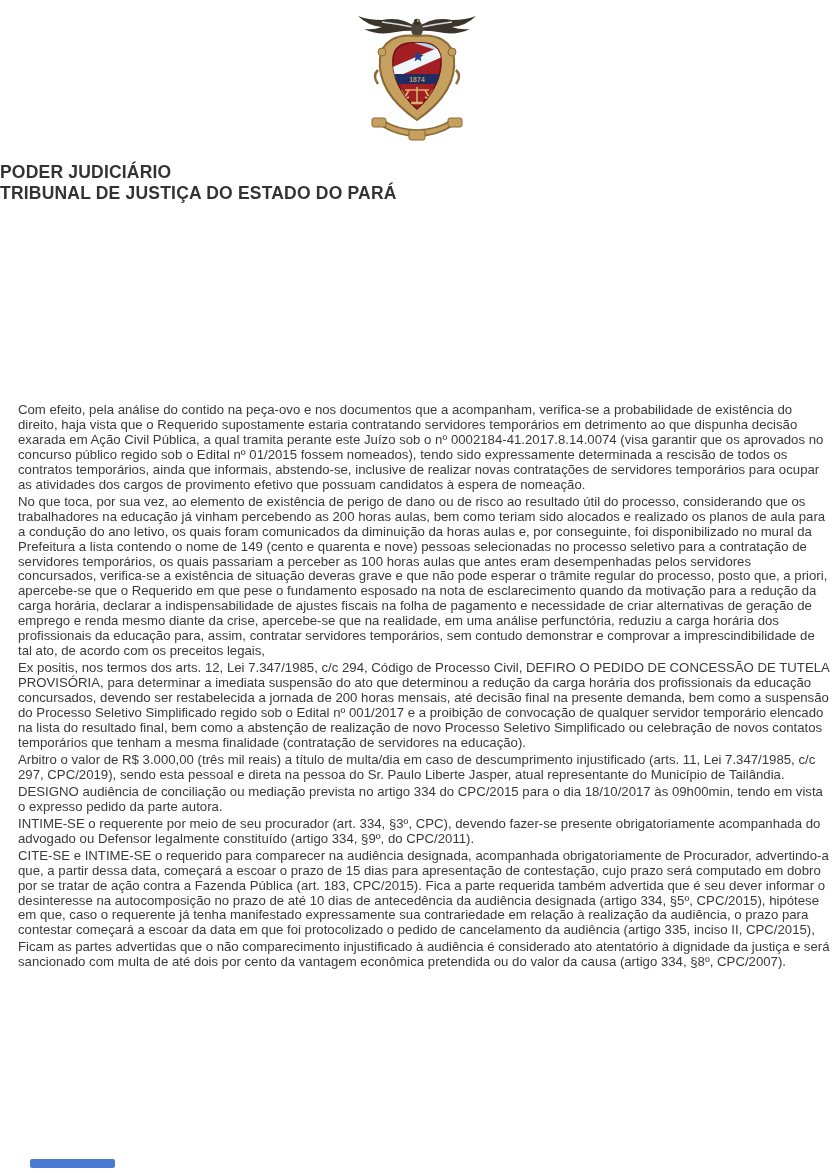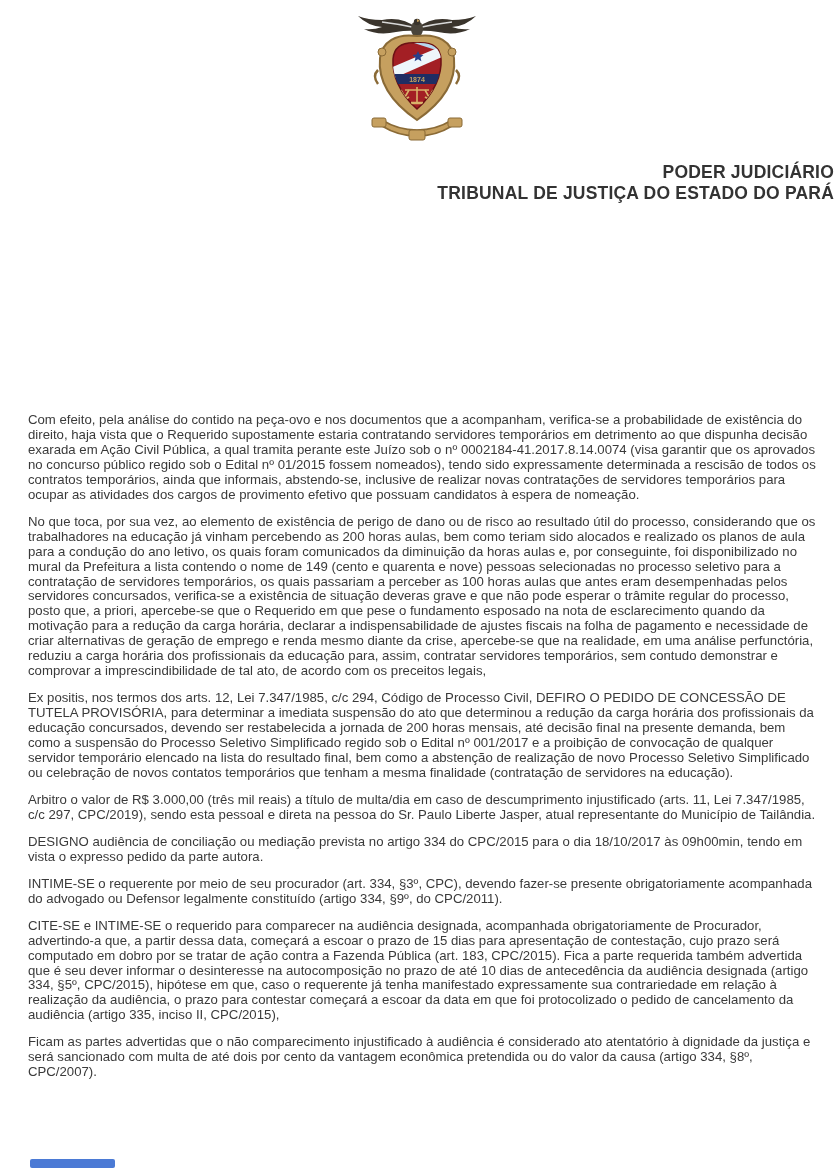--- a/index.html
+++ b/index.html
@@ -13,39 +13,39 @@
   }
   .emblem-wrap {
     position:absolute;
     top:12px; left:50%;
     transform:translateX(-50%);
     width:130px; height:132px;
   }
   .header-block {
     position:absolute;
     top:162px; left:0; right:0;
-    text-align:right;
+    text-align:left;
     font-weight:bold;
     font-size:17.5px;
     line-height:21px;
     color:#333333;
     letter-spacing:0.2px;
   }
   .header-block div { white-space:nowrap; }
   .body-text {
     position:absolute;
     top:401px;
     left:16px;
     width:816px;
     font-size:13.2px;
     line-height:14.95px;
     color:#3a3a3a;
     text-align:left;
   }
-  .body-text p { margin:12px; padding:0; }
+  .body-text p { margin:2px; padding:0; }
   .blue-bar {
     position:absolute;
     left:30px; top:1159px;
     width:85px; height:9px;
     border-radius:2px;
   }
 </style>
 </head>
 <body>
 

